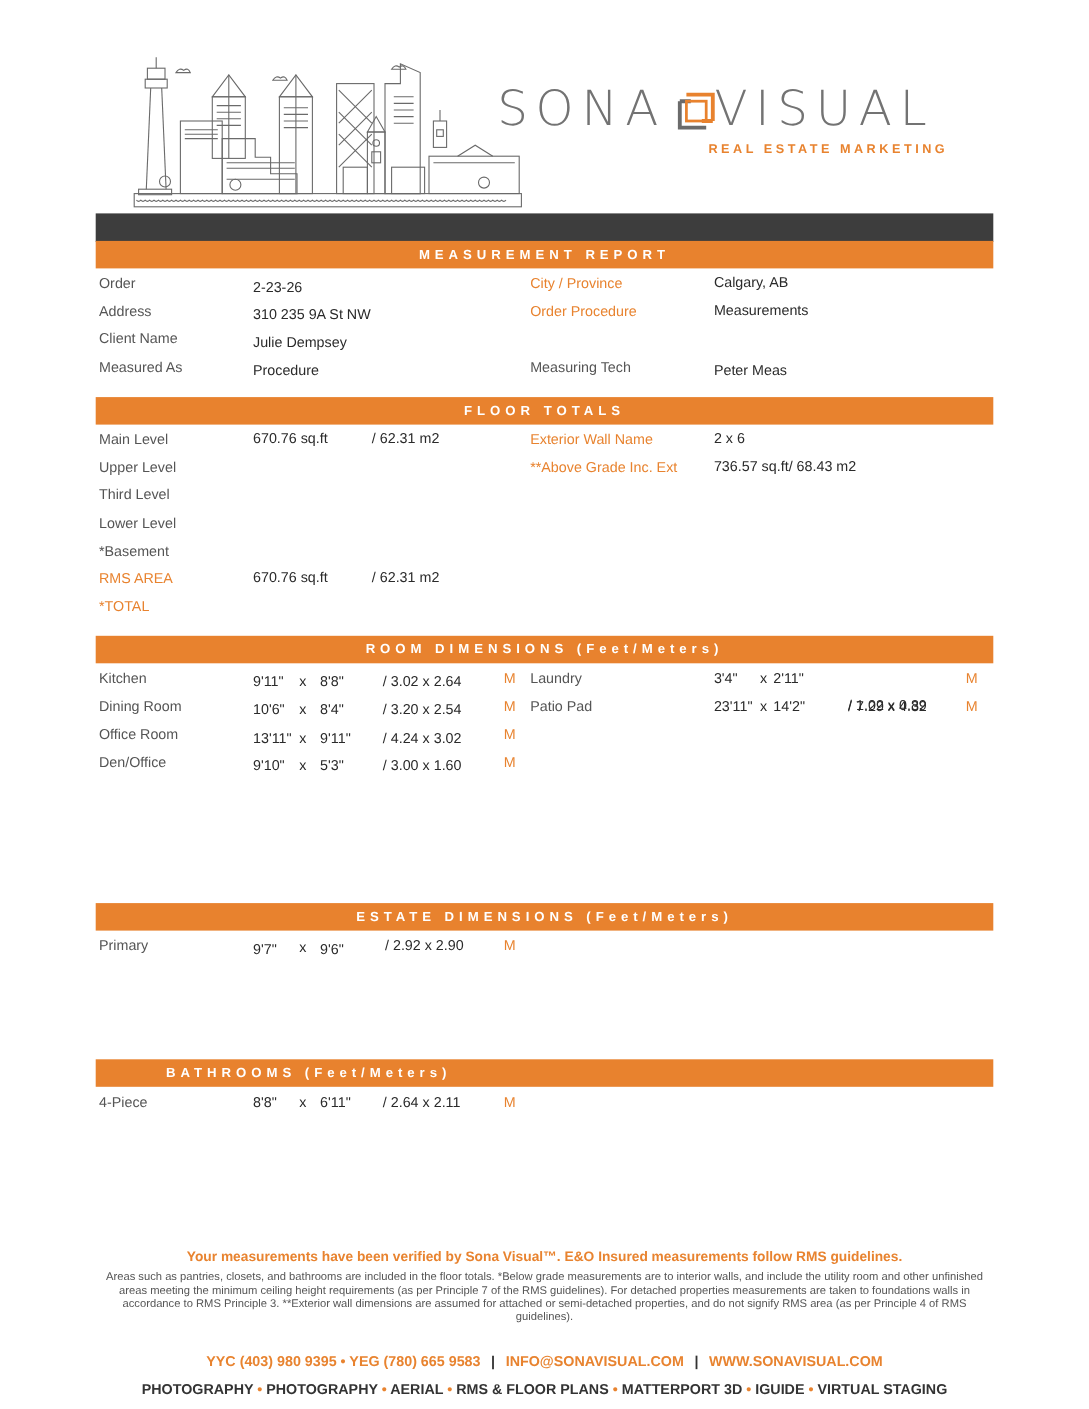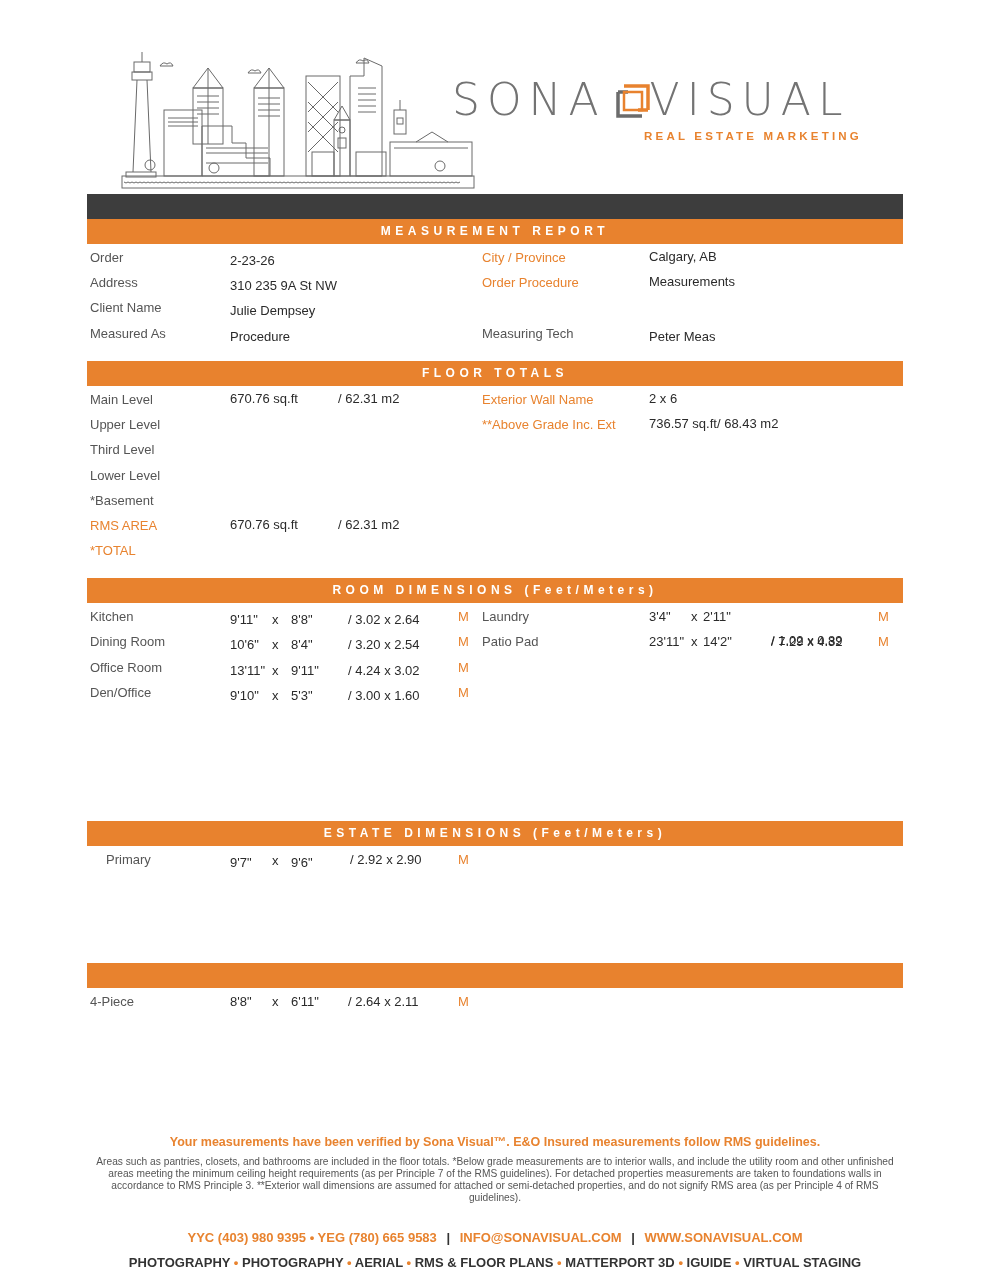--- a/index.html
+++ b/index.html
@@ -198,29 +198,30 @@
   <div class="row lbl" style="left:482px;top:634px;">Patio Pad</div>
   <div class="row val" style="left:649px;top:634px;">23'11"</div>
   <div class="row val" style="left:691px;top:634px;">x</div>
   <div class="row val" style="left:703px;top:634px;">14'2"</div>
   <div class="row val" style="left:771px;top:634px;">/ 7.29 x 4.32</div>
   <div class="row m" style="left:878px;top:634px;">M</div>
 </div>
 
 <div class="section-bar" style="top:821px;">ESTATE DIMENSIONS (Feet/Meters)</div>
 <div>
-  <div class="row lbl" style="left:90px;top:852px;margin-left:16px;">Primary</div>
+  <div class="row lbl" style="left:90px;top:852px;">Primary</div>
   <div class="row val" style="left:230px;top:855px;">9'7"</div>
   <div class="row val" style="left:272px;top:853px;">x</div>
   <div class="row val" style="left:291px;top:855px;">9'6"</div>
   <div class="row val" style="left:350px;top:852px;">/ 2.92 x 2.90</div>
   <div class="row m" style="left:458px;top:852px;">M</div>
 </div>
 
 <div class="section-bar split" style="top:963px;">
+  <span style="left:64px;">BATHROOMS (Feet/Meters)</span>
 </div>
 <div>
   <div class="row lbl" style="left:90px;top:994px;">4-Piece</div>
   <div class="row val" style="left:230px;top:994px;">8'8"</div>
   <div class="row val" style="left:272px;top:994px;">x</div>
   <div class="row val" style="left:291px;top:994px;">6'11"</div>
   <div class="row val" style="left:348px;top:994px;">/ 2.64 x 2.11</div>
   <div class="row m" style="left:458px;top:994px;">M</div>
 </div>
 

